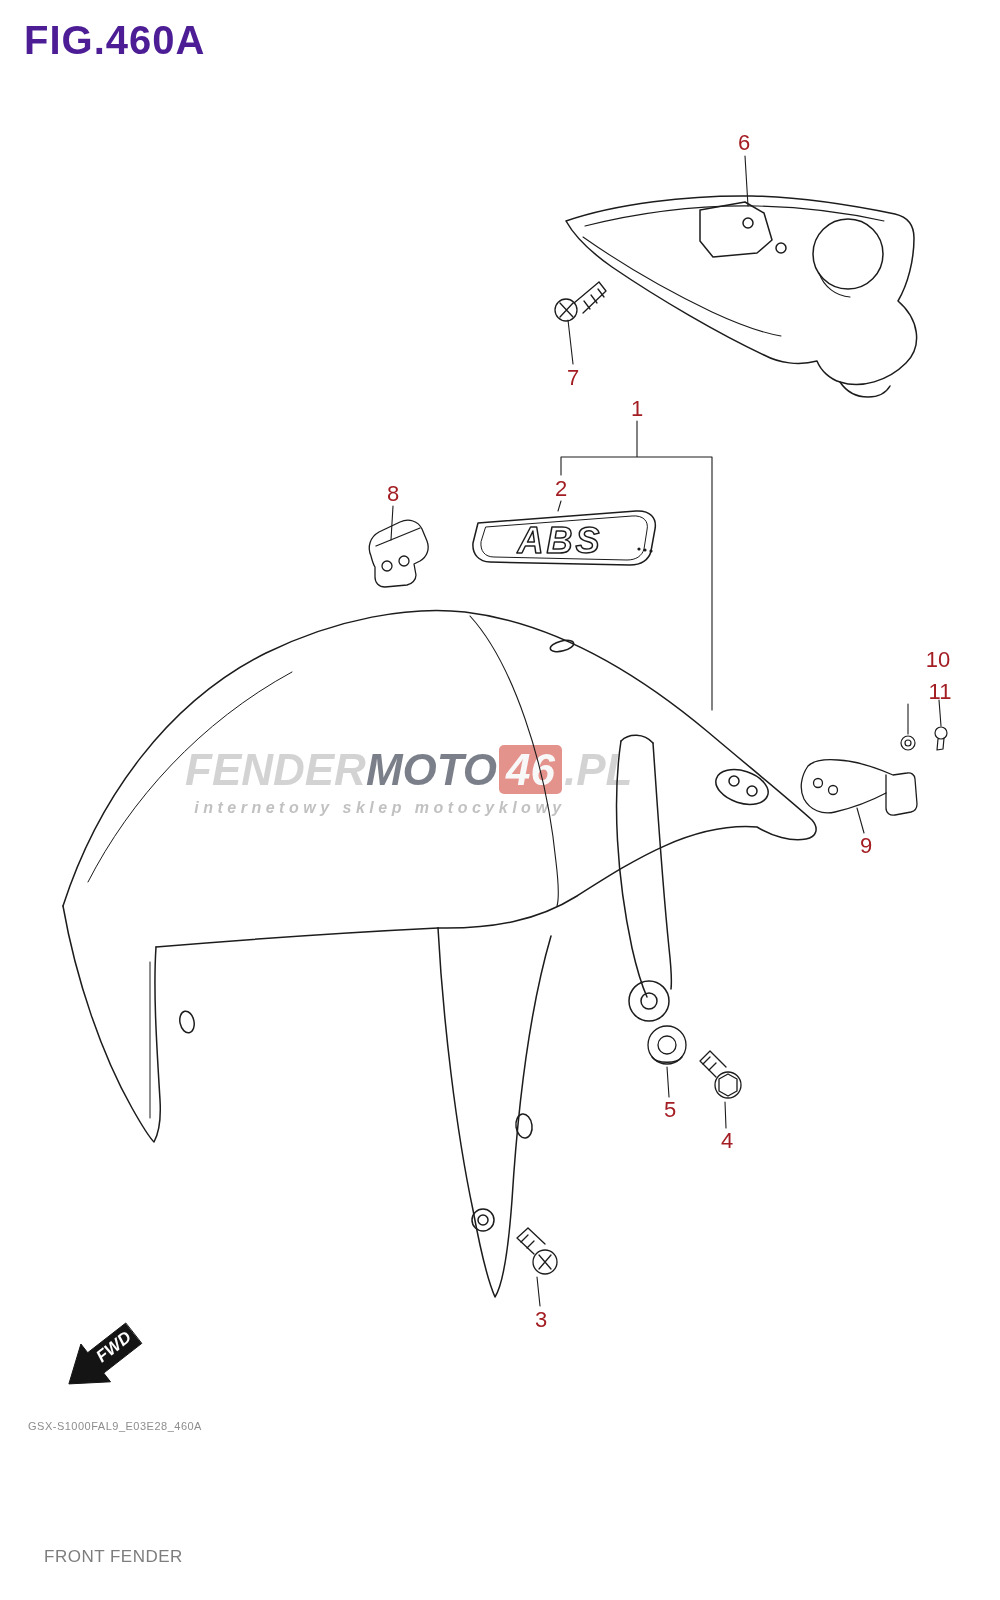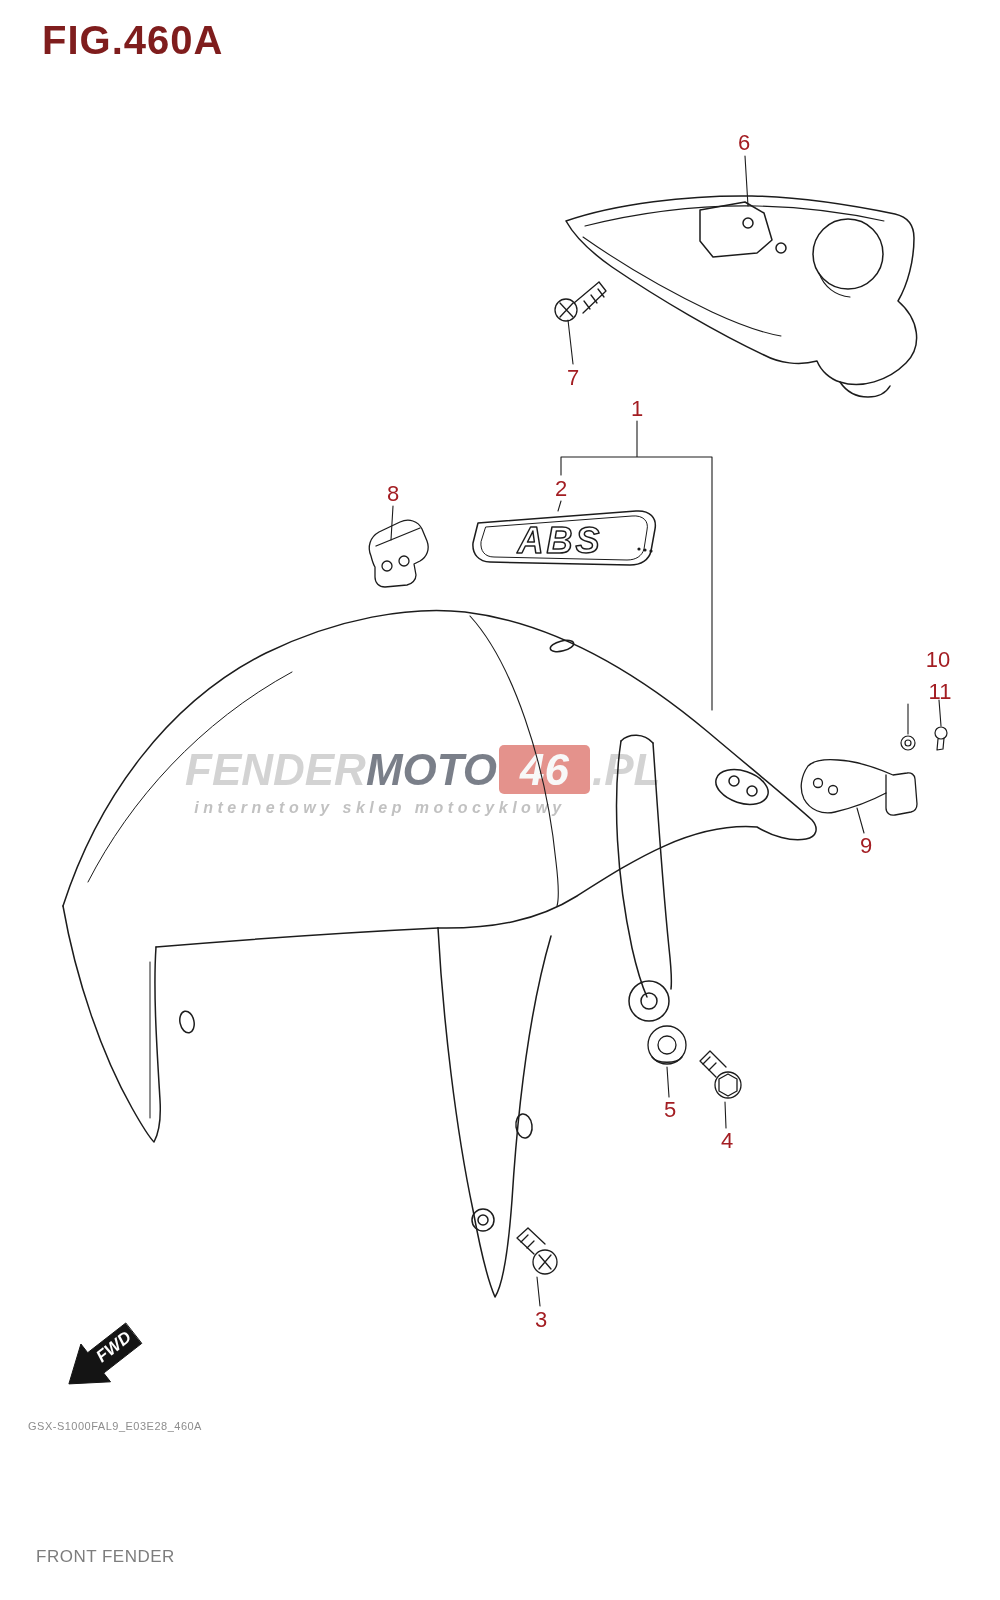--- a/index.html
+++ b/index.html
@@ -4,51 +4,51 @@
 <style>
   * { margin:0; padding:0; box-sizing:border-box; }
   html,body { width:1000px; height:1600px; }
   body {
     position:relative;
     background:#ffffff;
     font-family:"Liberation Sans", sans-serif;
     overflow:hidden;
   }
   .page-title {
-    position:absolute; left:42px; top:18px;
-    font-size:40px; font-weight:800; color:#7f1d1d; letter-spacing:1px;
+    position:absolute; left:24px; top:18px;
+    font-size:40px; font-weight:800; color:#4c1d95; letter-spacing:1px;
   }
   svg.illustration { position:absolute; left:0; top:0; width:1000px; height:1600px; }
   .callout {
     position:absolute; transform:translate(-50%,-50%);
     color:#a31d22; font-size:22px; font-weight:400; line-height:1;
   }
   .watermark {
     position:absolute; left:185px; top:745px; width:390px;
     text-align:center; opacity:0.55; pointer-events:none;
   }
   .wm-brand {
     font-size:44px; font-style:italic; font-weight:800;
     color:#b0b0b0; white-space:nowrap; letter-spacing:0;
   }
   .wm-brand .red { color:#0f172a; }
   .wm-brand .box {
     background:#cf3a30; color:#f4f4f4; border-radius:5px;
-    padding:0 21px; margin:0 2px;
+    padding:0 7px; margin:0 2px;
   }
   .wm-tagline {
     margin-top:4px; font-size:16px; letter-spacing:4.5px;
     color:#8f8f8f; font-weight:600; font-style:italic; white-space:nowrap;
   }
   .footer-code {
     position:absolute; left:28px; top:1420px;
     font-size:11px; color:#8d8d8d; letter-spacing:0.5px;
   }
   .footer-name {
-    position:absolute; left:36px; top:1547px;
+    position:absolute; left:44px; top:1547px;
     font-size:17px; color:#7d7d7d; letter-spacing:0.5px;
   }
 </style>
 </head>
 <body>
 
 <div class="watermark">
   <div class="wm-brand"><span>FENDER</span><span class="red">MOTO</span><span class="box">46</span><span>.PL</span></div>
   <div class="wm-tagline">internetowy sklep motocyklowy</div>
 </div>

